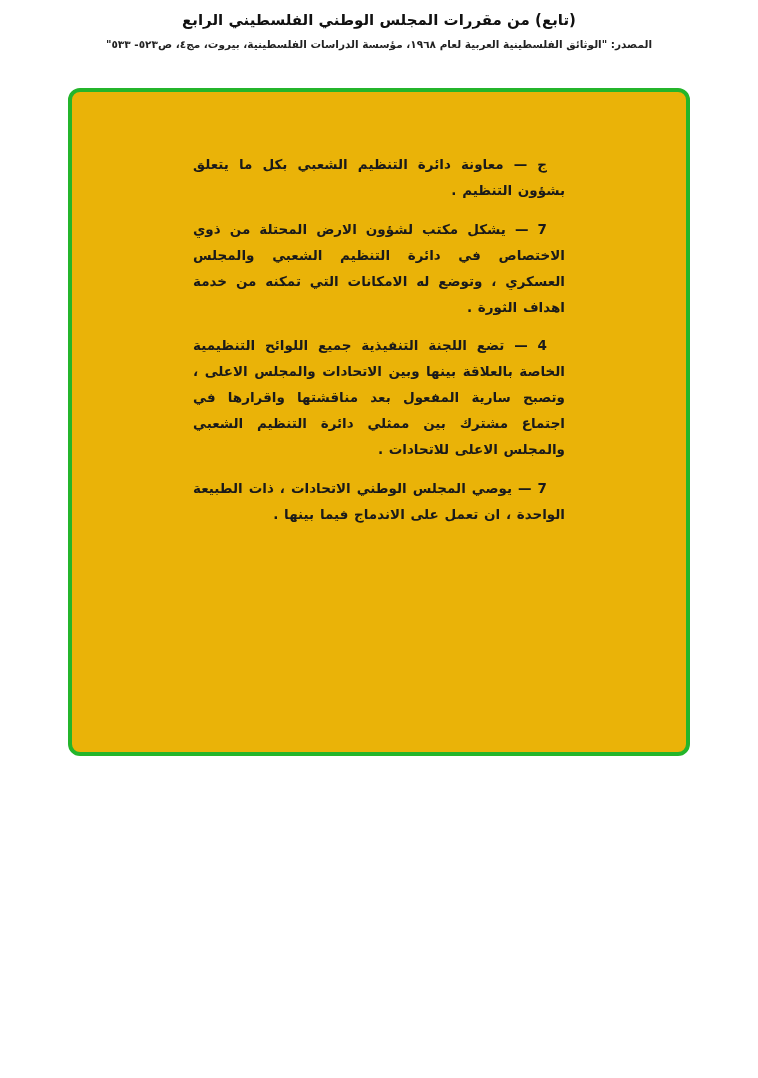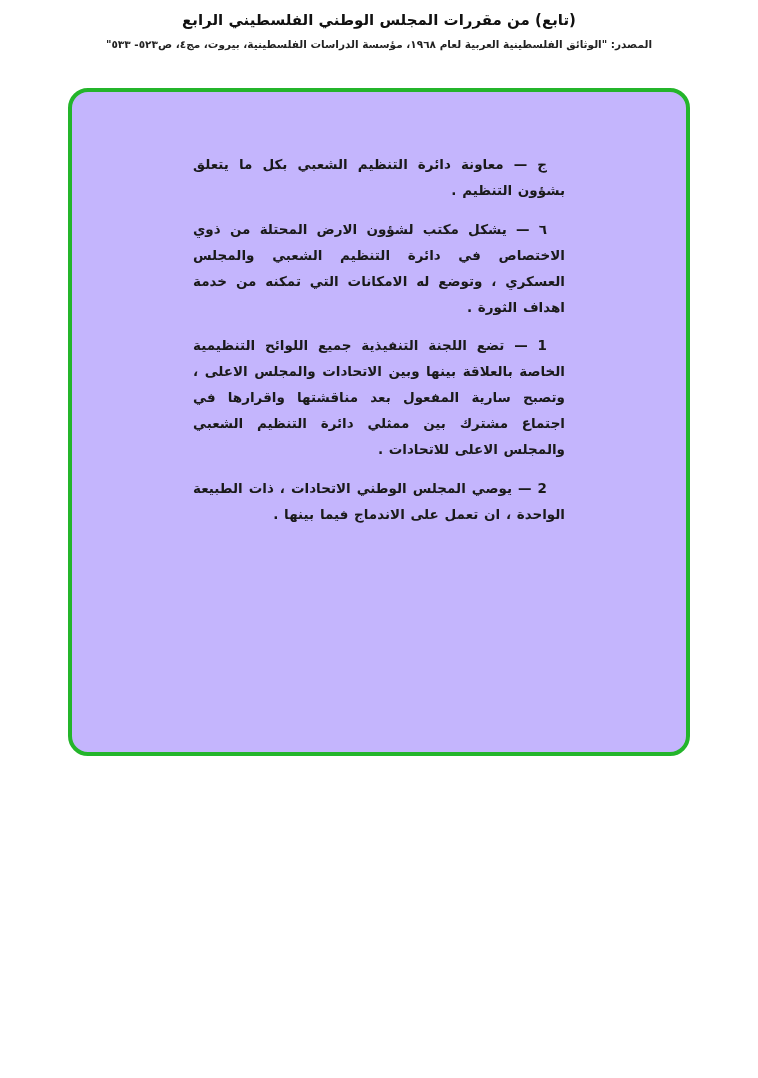--- a/index.html
+++ b/index.html
@@ -34,22 +34,22 @@
     font-weight: 700;
     color: #222222;
   }
   .green-box {
     position: absolute;
     top: 88px;
     left: 68px;
     width: 622px;
     height: 668px;
     border: 4px solid #24b52b;
-    border-radius: 20px;
-    background: #c4b5fd;
+    border-radius: 12px;
+    background: #eab308;
   }
   .text-column {
     width: 372px;
     margin: 60px auto 0 auto;
     direction: rtl;
     color: #1a1a1a;
   }
   .para {
     font-size: 13.5px;
     font-weight: 700;
@@ -67,17 +67,17 @@
 <body>
 
 <header class="doc-header">
   <div class="doc-title">(تابع) من مقررات المجلس الوطني الفلسطيني الرابع</div>
   <div class="doc-source">المصدر: "الوثائق الفلسطينية العربية لعام ١٩٦٨، مؤسسة الدراسات الفلسطينية، بيروت، مج٤، ص٥٢٣- ٥٣٣"</div>
 </header>
 
 <div class="green-box">
   <div class="text-column">
     <p class="para">ج — معاونة دائرة التنظيم الشعبي بكل ما يتعلق بشؤون التنظيم .</p>
-    <p class="para">٦ — يشكل مكتب لشؤون الارض المحتلة من ذوي الاختصاص في دائرة التنظيم الشعبي والمجلس العسكري ، وتوضع له الامكانات التي تمكنه من خدمة اهداف الثورة .</p>
-    <p class="para">1 — تضع اللجنة التنفيذية جميع اللوائح التنظيمية الخاصة بالعلاقة بينها وبين الاتحادات والمجلس الاعلى ، وتصبح سارية المفعول بعد مناقشتها واقرارها في اجتماع مشترك بين ممثلي دائرة التنظيم الشعبي والمجلس الاعلى للاتحادات .</p>
-    <p class="para">2 — يوصي المجلس الوطني الاتحادات ، ذات الطبيعة الواحدة ، ان تعمل على الاندماج فيما بينها .</p>
+    <p class="para">7 — يشكل مكتب لشؤون الارض المحتلة من ذوي الاختصاص في دائرة التنظيم الشعبي والمجلس العسكري ، وتوضع له الامكانات التي تمكنه من خدمة اهداف الثورة .</p>
+    <p class="para">4 — تضع اللجنة التنفيذية جميع اللوائح التنظيمية الخاصة بالعلاقة بينها وبين الاتحادات والمجلس الاعلى ، وتصبح سارية المفعول بعد مناقشتها واقرارها في اجتماع مشترك بين ممثلي دائرة التنظيم الشعبي والمجلس الاعلى للاتحادات .</p>
+    <p class="para">7 — يوصي المجلس الوطني الاتحادات ، ذات الطبيعة الواحدة ، ان تعمل على الاندماج فيما بينها .</p>
   </div>
 </div>
 
 </body></html>

